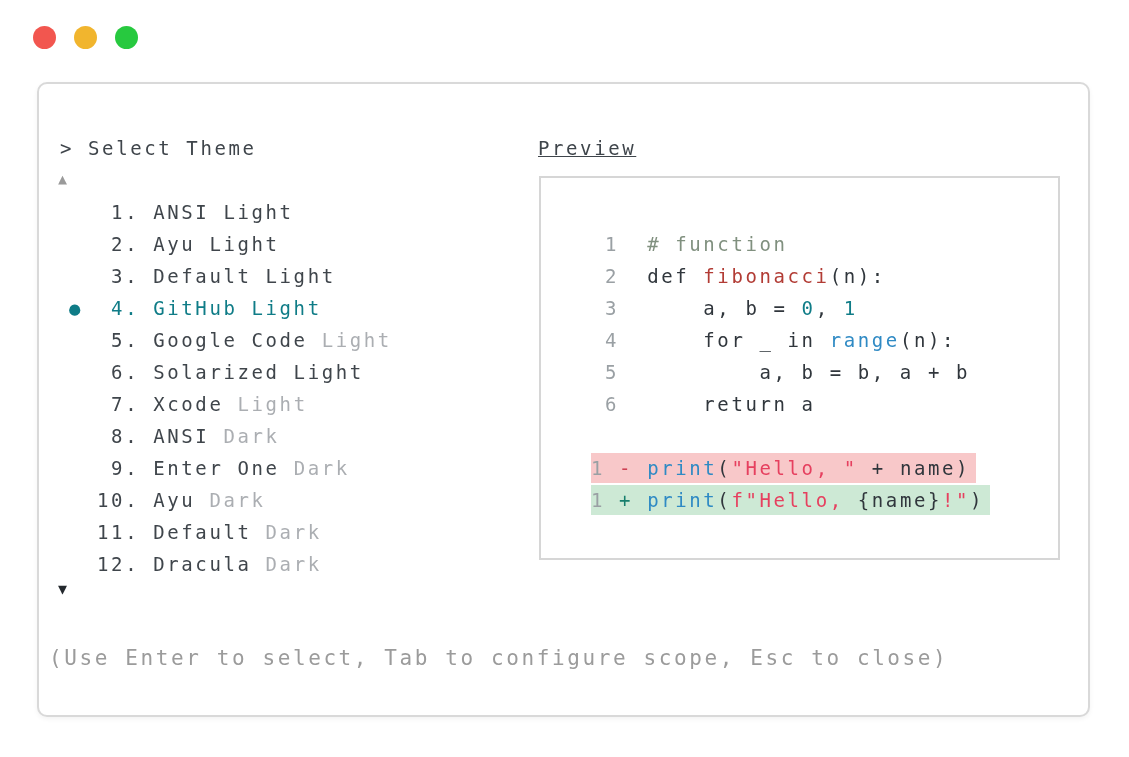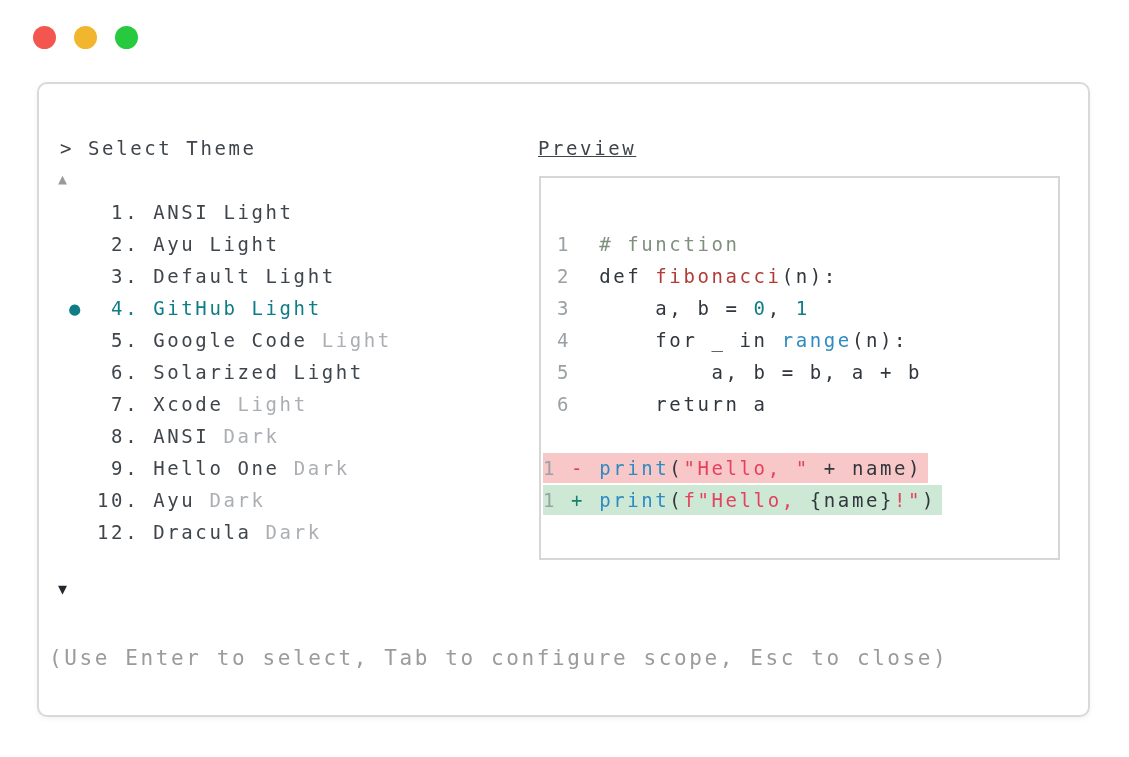--- a/index.html
+++ b/index.html
@@ -30,21 +30,21 @@
   .arrow.up{top:84px;color:var(--arrow-up);}
   .arrow.down{top:494px;color:var(--arrow-down);}
   #theme-list{position:absolute;left:21px;top:112px;}
   .trow{height:32px;line-height:32px;font-size:19px;white-space:pre;color:var(--fg-list);margin-left:9px;}
   .trow .cell{white-space:pre;}
   .trow .muted{color:var(--muted);}
   .trow.selected, .trow.selected .cell{color:var(--teal);}
   .hint{position:absolute;left:10px;top:558px;font-size:21px;line-height:32px;color:var(--hint);white-space:pre;}
   .pvbox{
     position:absolute;left:500px;top:92px;width:521px;height:384px;
-    border:2px solid #d6d6d6;background:#fff;
+    border:2px solid #d6d6d6;background:#fff;padding-left:48px;
   }
   #code{padding:50px 0 0 2px;}
   .cline{height:32px;line-height:32px;font-size:19px;white-space:pre;color:var(--fg-code);}
   .hl{display:inline-block;line-height:30px;margin:1px 0;padding-right:6px;}
   .hl.removed{background:var(--removed-bg);}
   .hl.added{background:var(--added-bg);}
   .tok{white-space:pre;}
   .tk-ln{color:var(--ln);} .tk-cm{color:var(--cm);} .tk-fg{color:var(--fg-code);}
   .tk-fn{color:var(--fn);} .tk-numlit{color:var(--numlit);} .tk-blue{color:var(--blue);}
   .tk-str{color:var(--str);} .tk-minus{color:var(--minus);} .tk-plus{color:var(--plus);}
@@ -66,22 +66,23 @@
 
   <div id="theme-list">
       <div class="trow mono"><span class="cell pre">   1. </span><span class="cell main">ANSI Light</span></div>
       <div class="trow mono"><span class="cell pre">   2. </span><span class="cell main">Ayu Light</span></div>
       <div class="trow mono"><span class="cell pre">   3. </span><span class="cell main">Default Light</span></div>
       <div class="trow mono selected"><span class="cell pre">●  4. </span><span class="cell main">GitHub Light</span></div>
       <div class="trow mono"><span class="cell pre">   5. </span><span class="cell main">Google Code</span><span class="cell muted"> Light</span></div>
       <div class="trow mono"><span class="cell pre">   6. </span><span class="cell main">Solarized Light</span></div>
       <div class="trow mono"><span class="cell pre">   7. </span><span class="cell main">Xcode</span><span class="cell muted"> Light</span></div>
       <div class="trow mono"><span class="cell pre">   8. </span><span class="cell main">ANSI</span><span class="cell muted"> Dark</span></div>
-      <div class="trow mono"><span class="cell pre">   9. </span><span class="cell main">Hello One</span><span class="cell muted"> Dark</span></div>
+      <div class="trow mono"><span class="cell pre">   9. </span><span class="cell main">Enter One</span><span class="cell muted"> Dark</span></div>
       <div class="trow mono"><span class="cell pre">  10. </span><span class="cell main">Ayu</span><span class="cell muted"> Dark</span></div>
+      <div class="trow mono"><span class="cell pre">  11. </span><span class="cell main">Default</span><span class="cell muted"> Dark</span></div>
       <div class="trow mono"><span class="cell pre">  12. </span><span class="cell main">Dracula</span><span class="cell muted"> Dark</span></div>
     </div>
 
   <div class="arrow down">▼</div>
 
   <div class="hint mono">(Use Enter to select, Tab to configure scope, Esc to close)</div>
 
   <div class="pvbox">
     <div id="code">
         <div class="cline mono"><span class="tok tk-ln"> 1  </span><span class="tok tk-cm"># function</span></div>

